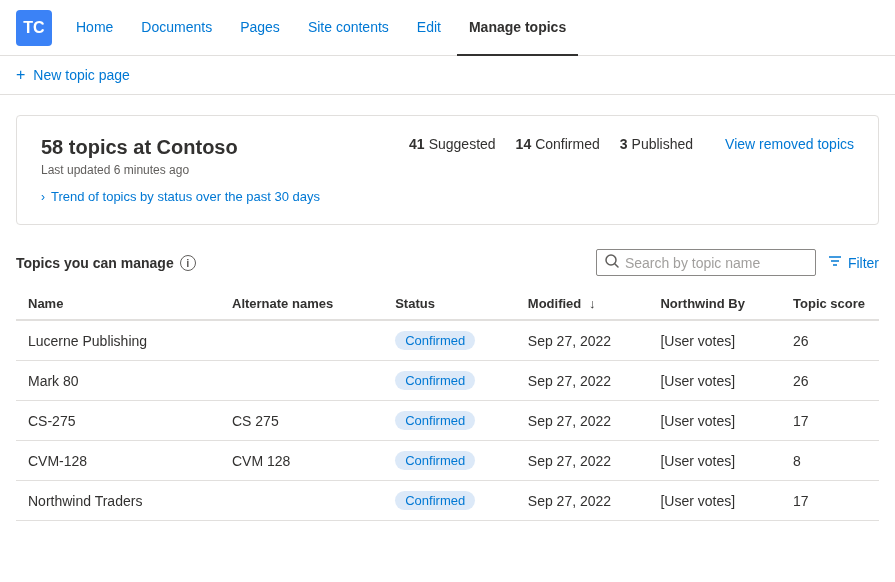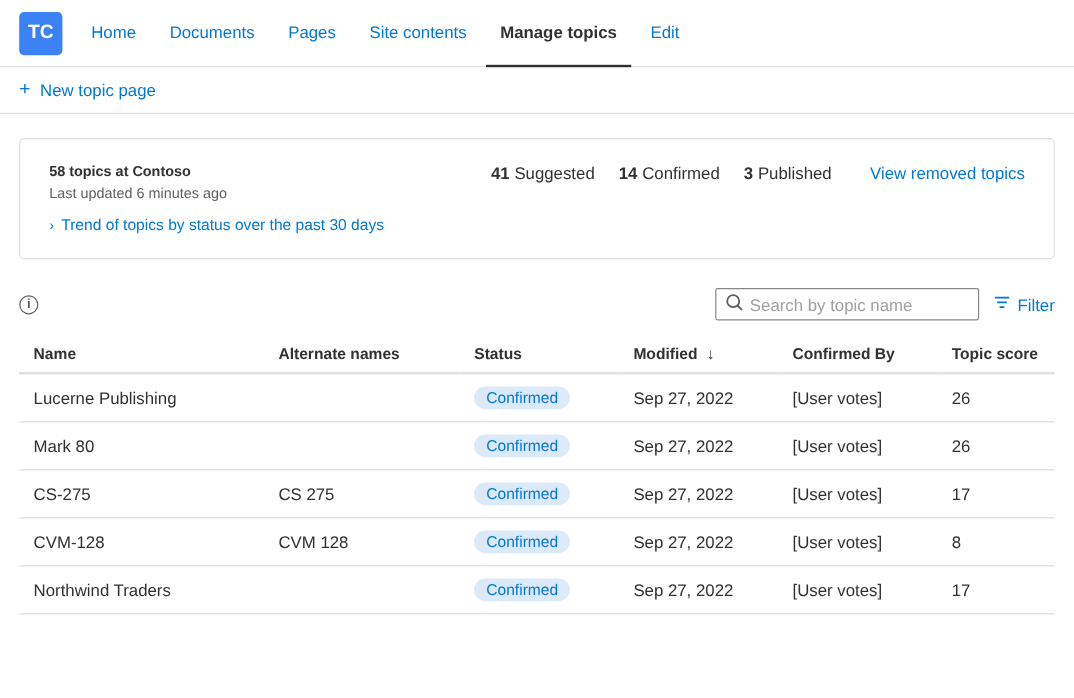--- a/index.html
+++ b/index.html
@@ -12,21 +12,21 @@
     .nav-item.regular { color: #0078d4; }
 
     
     .new-topic-bar { padding: 10px 16px; border-bottom: 1px solid #e1dfdd; display: flex; align-items: center; gap: 8px; }
     .new-topic-btn { display: flex; align-items: center; gap: 6px; color: #0078d4; cursor: pointer; font-size: 14px; }
     .plus-icon { font-size: 16px; color: #0078d4; }
 
     
     .stats-card { margin: 20px 16px; border: 1px solid #e1dfdd; border-radius: 4px; padding: 20px 24px; display: flex; align-items: flex-start; justify-content: space-between; }
     .stats-left { display: flex; flex-direction: column; gap: 4px; }
-    .stats-title { font-size: 12px; font-weight: 600; }
+    .stats-title { font-size: 20px; font-weight: 600; }
     .stats-updated { font-size: 12px; color: #605e5c; }
     .stats-trend { display: flex; align-items: center; gap: 6px; font-size: 13px; color: #0078d4; margin-top: 8px; cursor: pointer; }
     .chevron-right { font-size: 12px; }
     .stats-right { display: flex; align-items: center; gap: 32px; }
     .stats-counts { display: flex; gap: 20px; align-items: center; font-size: 14px; }
     .stat-item { display: flex; gap: 4px; align-items: baseline; }
     .stat-num { font-weight: 600; }
     .view-removed { color: #0078d4; cursor: pointer; font-size: 14px; white-space: nowrap; }
 
     
@@ -57,22 +57,22 @@
 </head>
 <body>
 
 <header style="display:flex; align-items:center; height:56px; border-bottom:1px solid #e1dfdd; padding:0 16px;">
   <div class="logo">TC</div>
   <nav class="nav">
     <a class="nav-item regular">Home</a>
     <a class="nav-item regular">Documents</a>
     <a class="nav-item regular">Pages</a>
     <a class="nav-item regular">Site contents</a>
+    <a class="nav-item regular">Edit</a>
     <a class="nav-item active">Manage topics</a>
-    <a class="nav-item regular">Edit</a>
   </nav>
 </header>
 
 <div class="new-topic-bar">
   <span class="plus-icon">+</span>
   <span class="new-topic-btn">New topic page</span>
 </div>
 
 <div class="stats-card">
   <div class="stats-left">
@@ -98,20 +98,21 @@
         <span>Published</span>
       </div>
     </div>
     <span class="view-removed">View removed topics</span>
   </div>
 </div>
 
 <div class="topics-section">
   <div class="topics-header">
     <div class="topics-title">
+      <span>Topics you can manage</span>
       <div class="info-icon">i</div>
     </div>
     <div class="topics-controls">
       <div class="search-box">
         <span class="search-icon">
           <svg width="14" height="14" viewBox="0 0 14 14" fill="none">
             <circle cx="6" cy="6" r="5" stroke="#605e5c" stroke-width="1.5"></circle>
             <line x1="10" y1="10" x2="13" y2="13" stroke="#605e5c" stroke-width="1.5" stroke-linecap="round"></line>
           </svg>
         </span>
@@ -133,21 +134,21 @@
   <table class="topics-table">
     <thead>
       <tr>
         <th class="col-name">Name</th>
         <th class="col-alt">Alternate names</th>
         <th class="col-status">Status</th>
         <th class="col-modified">
           <span>Modified</span>
           <span class="sort-icon">↓</span>
         </th>
-        <th class="col-modby">Confirmed By</th>
+        <th class="col-modby">Northwind By</th>
         <th class="col-score">Topic score</th>
       </tr>
     </thead>
     <tbody id="topics-tbody">
         <tr>
       <td>Lucerne Publishing</td>
       <td></td>
       <td><span class="status-badge">Confirmed</span></td>
       <td>Sep 27, 2022</td>
       <td>[User votes]</td>

